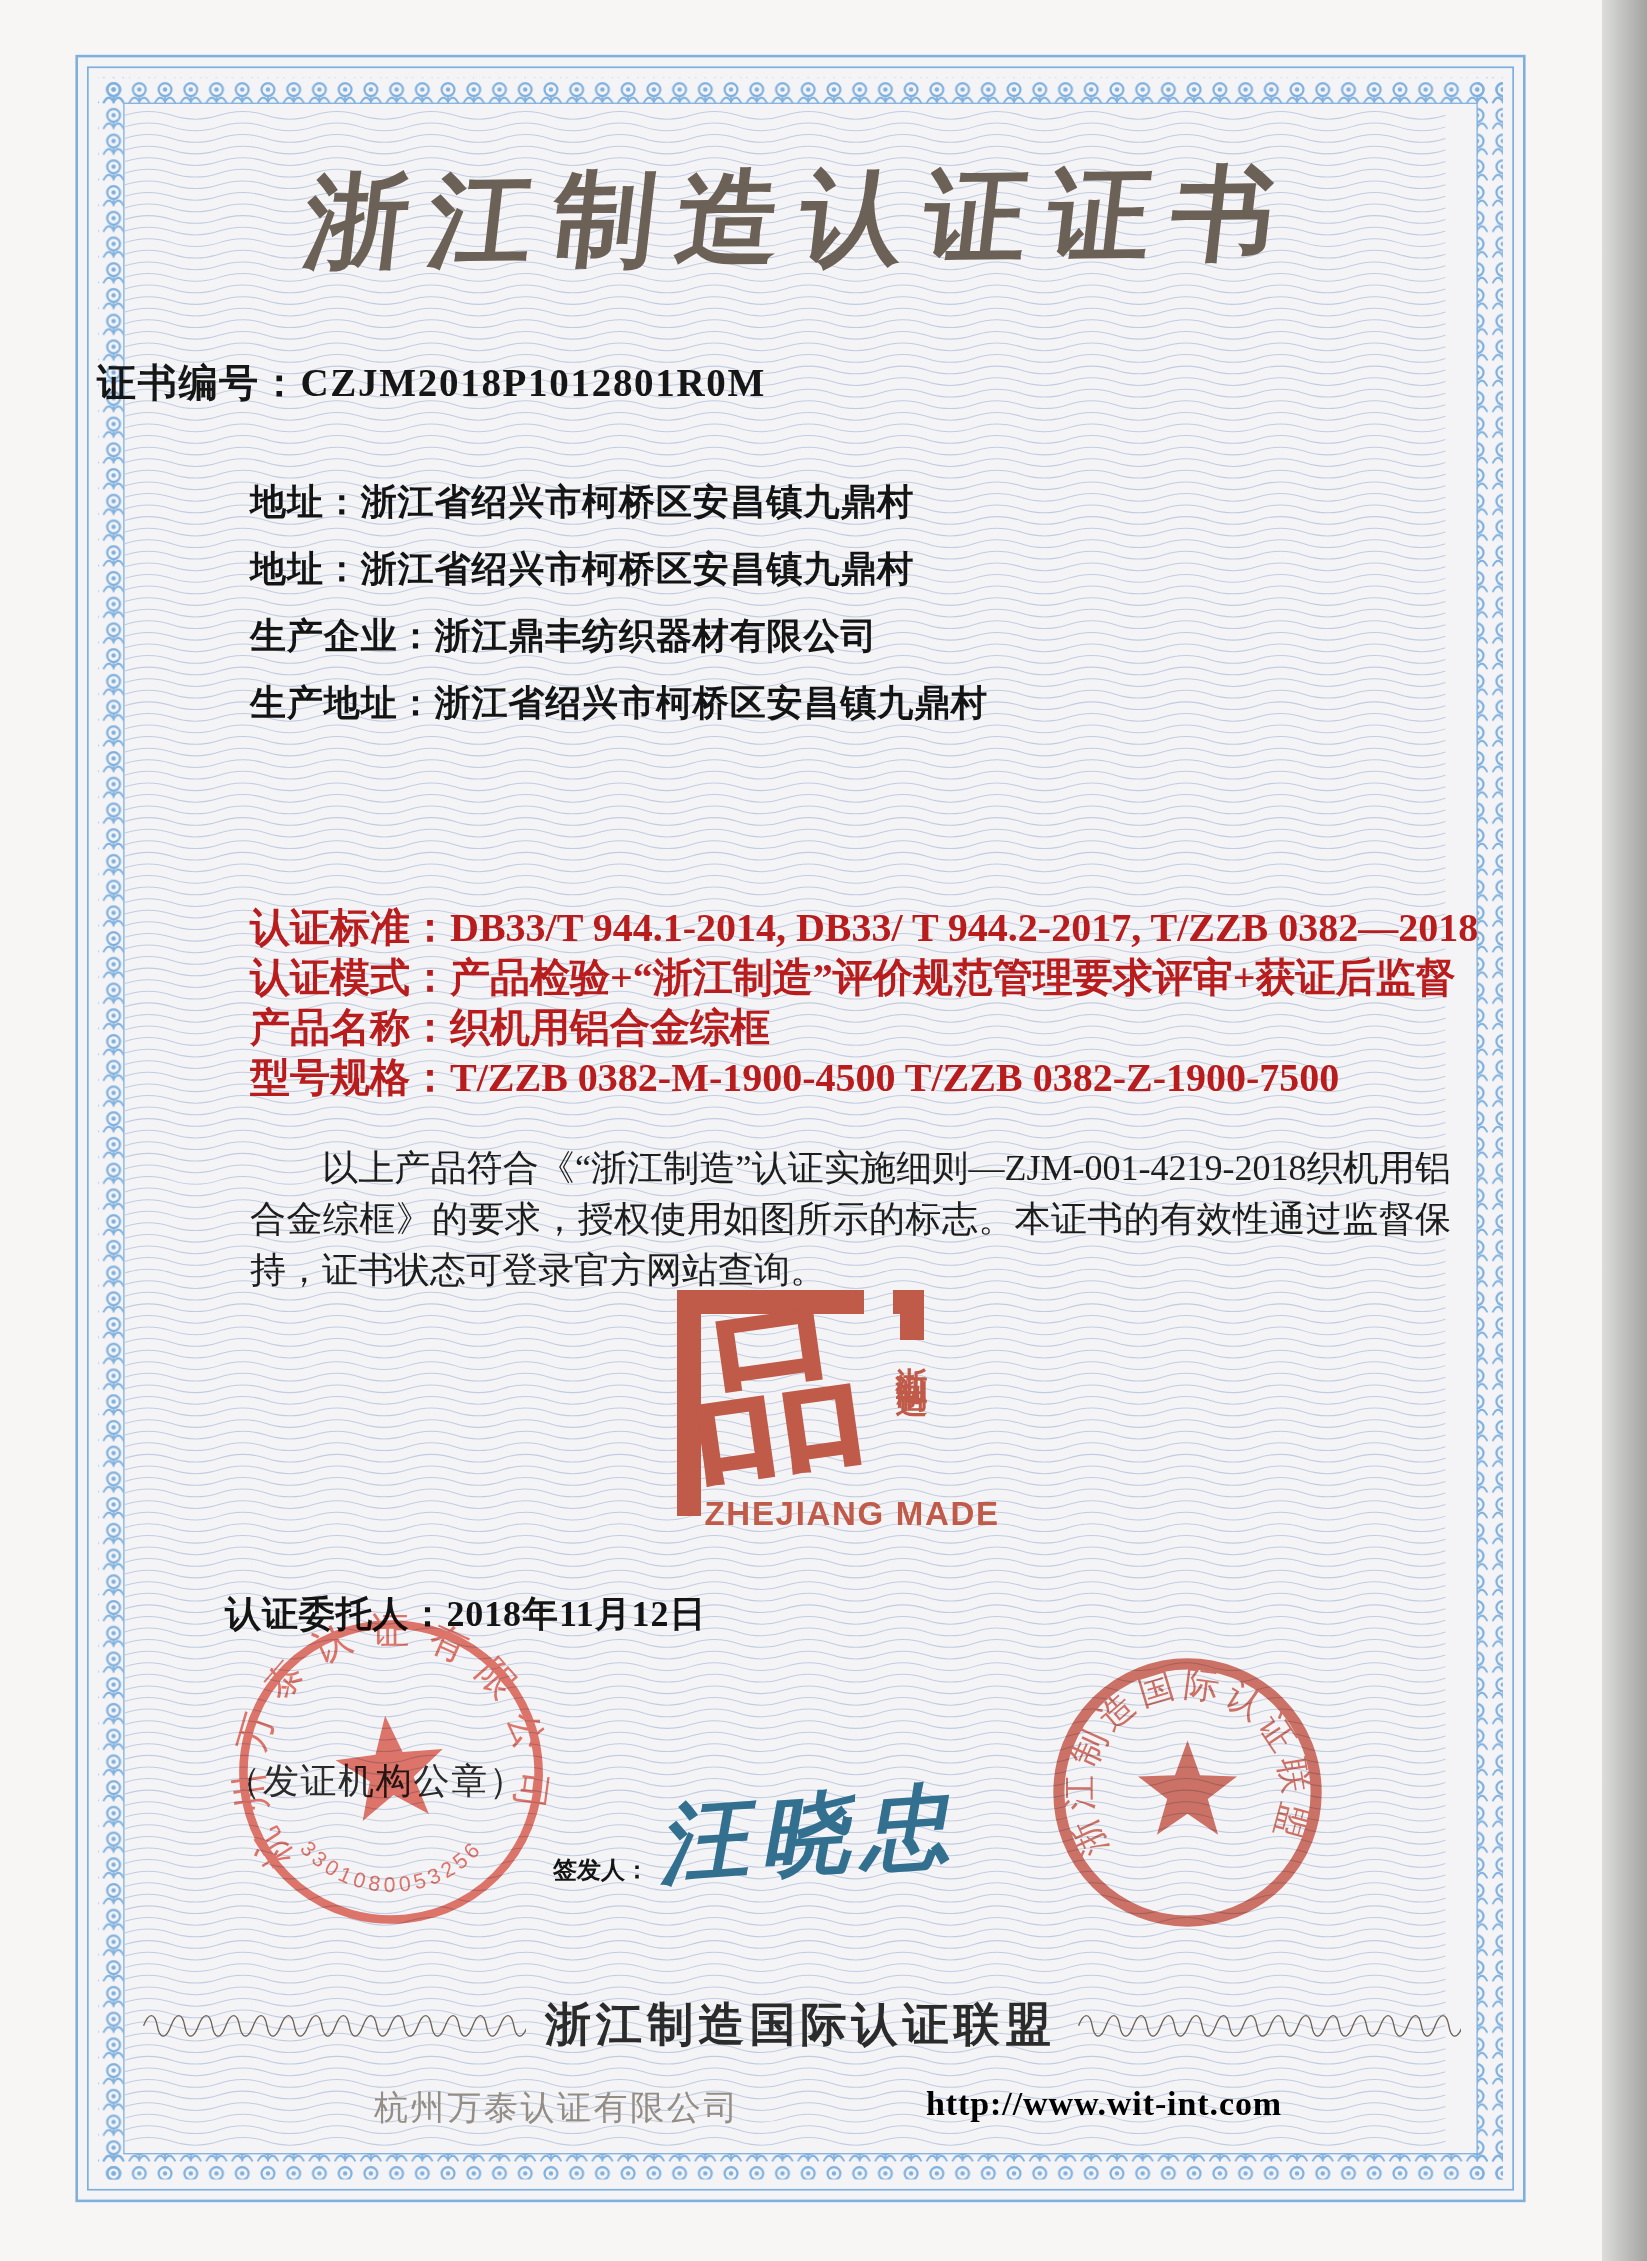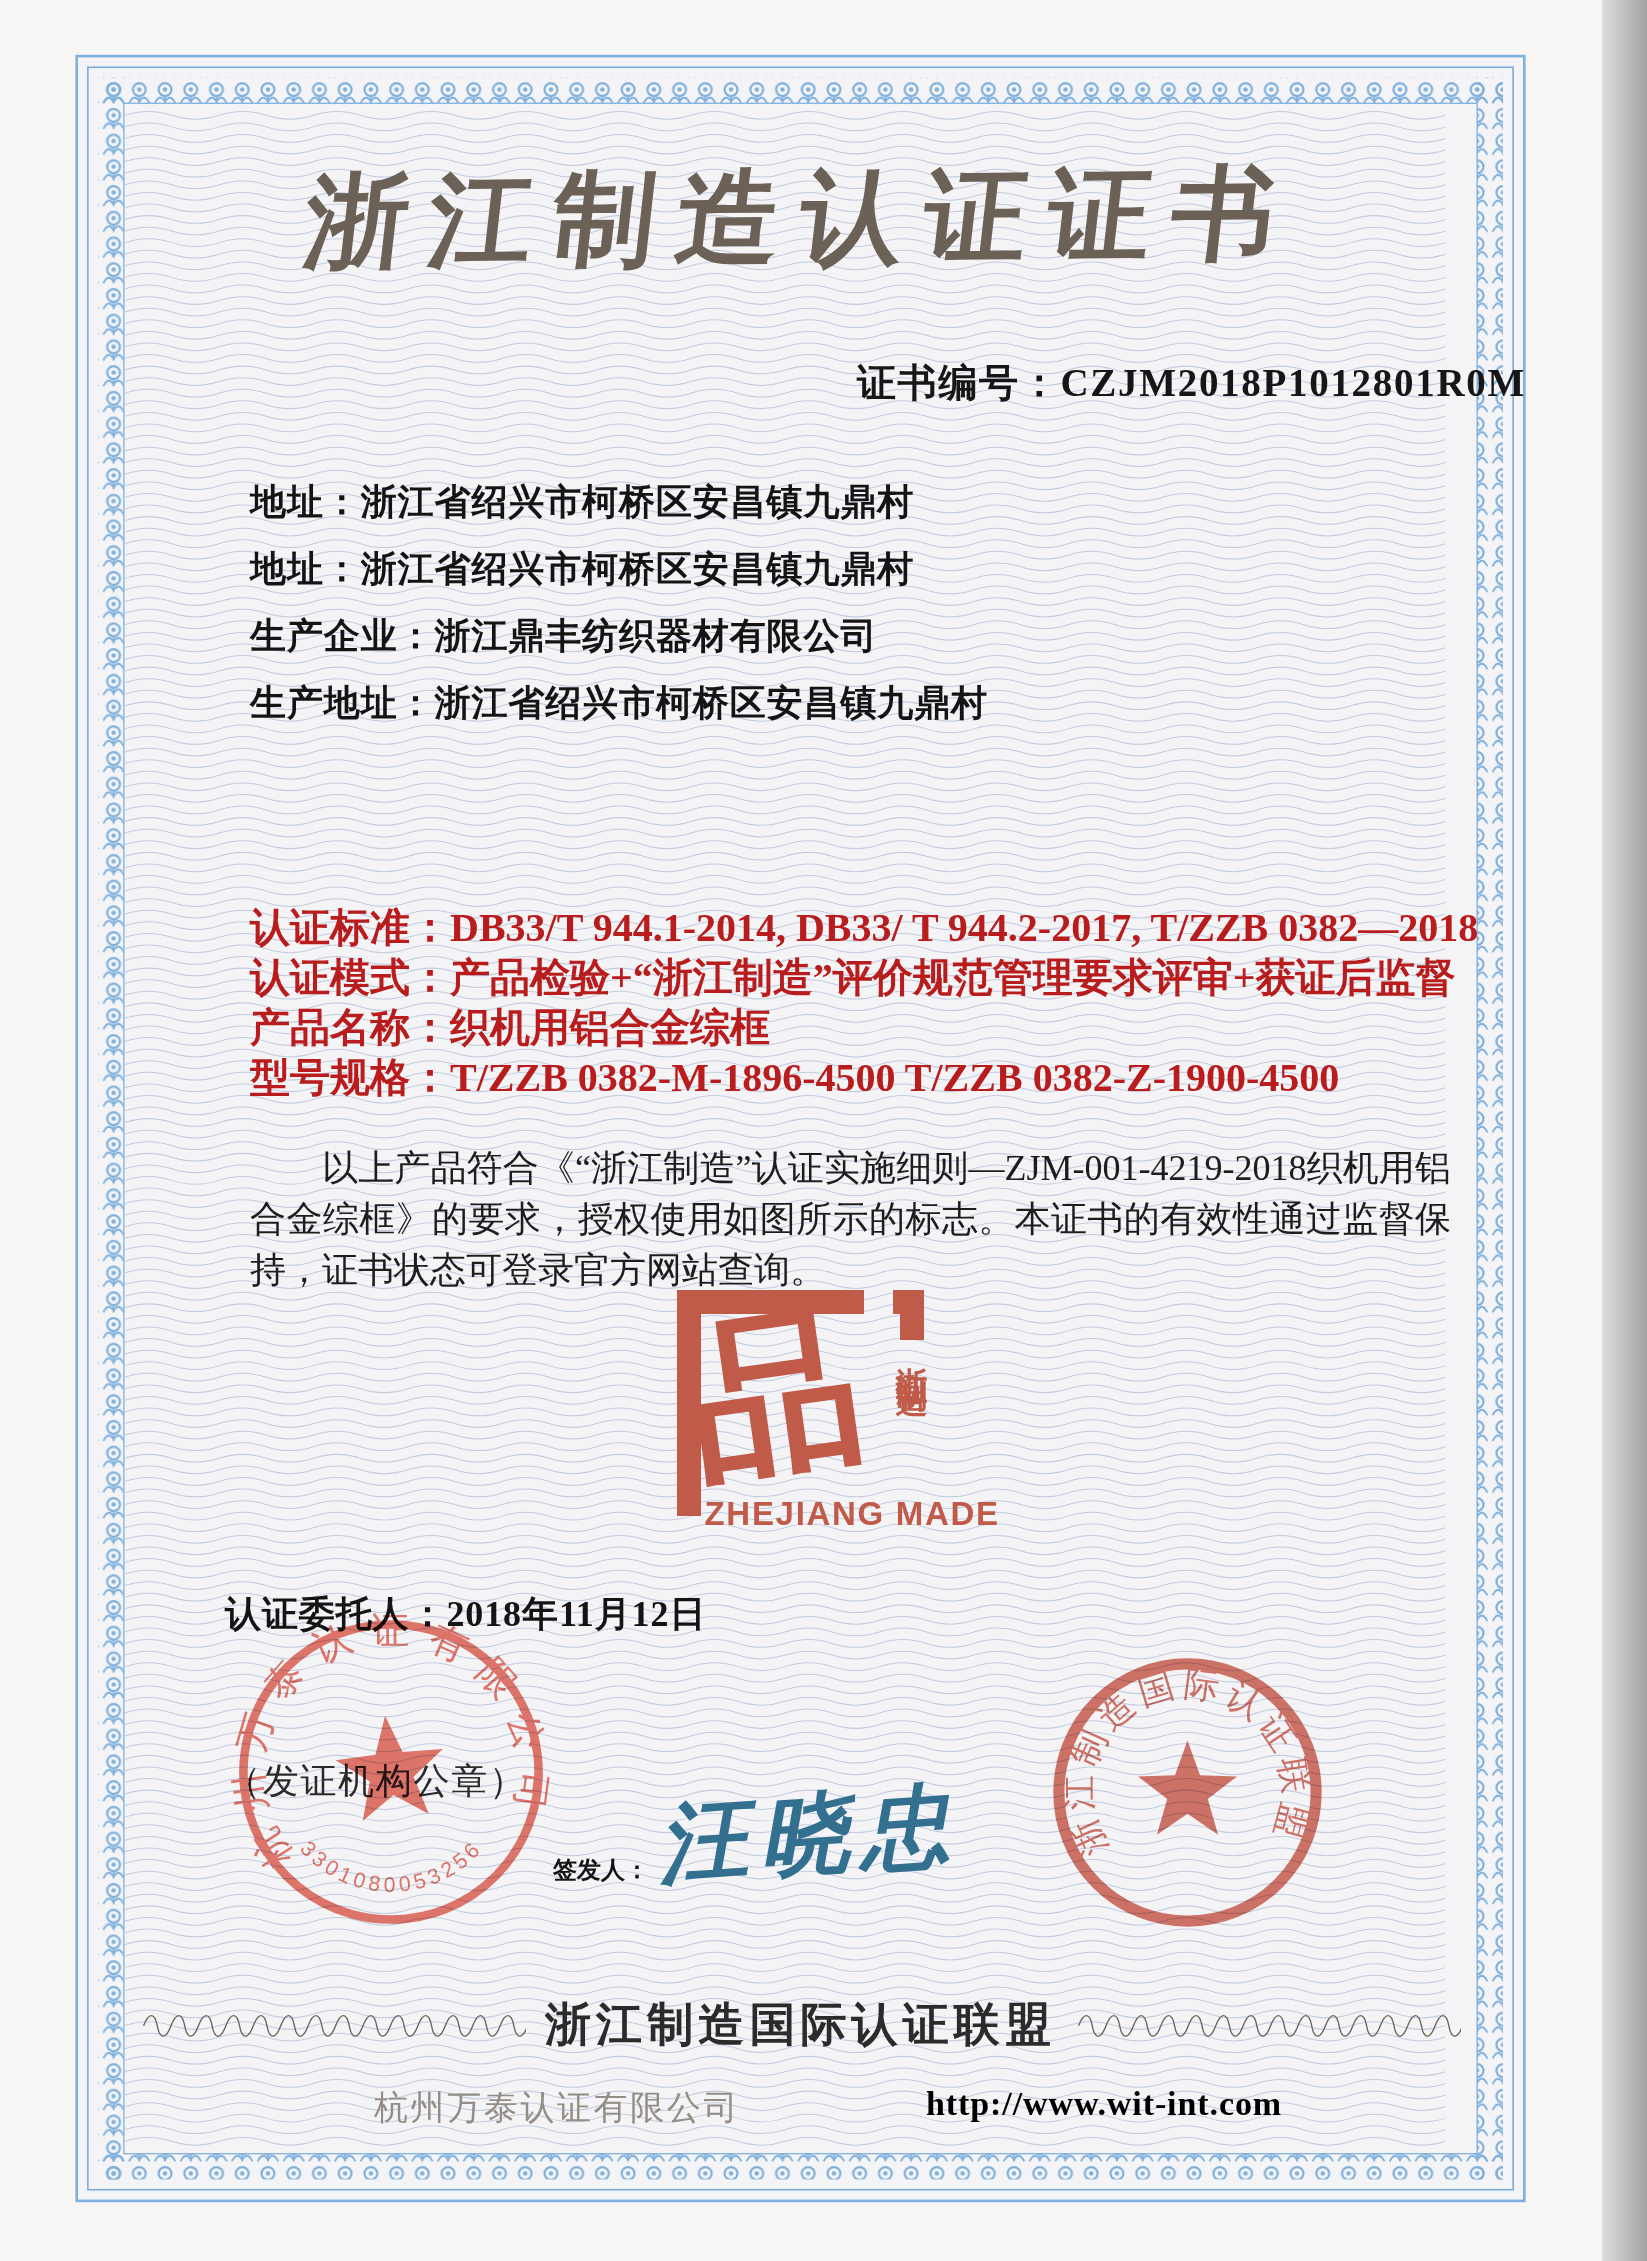--- a/index.html
+++ b/index.html
@@ -6,21 +6,21 @@
   .page{position:relative;width:1647px;height:2261px;background:#f7f6f4;overflow:hidden;
         font-family:"Liberation Serif","DejaVu Serif",serif;}
   .scan-edge{position:absolute;top:0;right:0;width:45px;height:100%;
         background:linear-gradient(to right,#dddddb,#a3a3a1);}
   .cert{position:absolute;left:75px;top:54px;width:1451px;height:2149px;background:#f4f4f7;}
   .bg{position:absolute;left:0;top:0;z-index:0;}
   .layer{position:absolute;z-index:2;}
 
   .title{left:0;top:96px;width:100%;text-align:center;font-size:103px;font-weight:700;
          color:#6b6156;letter-spacing:20.6px;transform:skewX(-7deg) rotate(-0.5deg);}
-  .certno{left:0;top:302px;width:100%;text-align:right;font-size:39px;font-weight:600;
+  .certno{left:12px;top:302px;width:100%;text-align:left;font-size:39px;font-weight:600;
           color:#161616;letter-spacing:1.7px;padding-left:10px;box-sizing:border-box;}
   .fields{left:175px;top:415px;font-size:36px;font-weight:600;color:#141414;line-height:67px;letter-spacing:0.9px;}
   .details{left:175px;top:849px;font-size:40px;font-weight:600;color:#b91c1c;line-height:50px;}
   .statement{left:175px;top:1089px;width:1201px;font-size:36px;color:#1d1d1d;line-height:51px;
              text-align:justify;text-indent:72px;}
 
   .logo{left:602px;top:1233px;width:250px;height:268px;}
   .logo .bar{position:absolute;background:#c05a49;}
   .logo-glyph{position:absolute;left:12px;top:22px;font-size:172px;font-weight:700;color:#c05a49;
               transform:rotate(-8deg);line-height:172px;}
@@ -254,21 +254,21 @@
       <div>地址：浙江省绍兴市柯桥区安昌镇九鼎村</div>
       <div>地址：浙江省绍兴市柯桥区安昌镇九鼎村</div>
       <div>生产企业：浙江鼎丰纺织器材有限公司</div>
       <div>生产地址：浙江省绍兴市柯桥区安昌镇九鼎村</div>
     </div>
 
     <div class="layer details">
       <div>认证标准：DB33/T 944.1-2014, DB33/ T 944.2-2017, T/ZZB 0382—2018</div>
       <div>认证模式：产品检验+“浙江制造”评价规范管理要求评审+获证后监督</div>
       <div>产品名称：织机用铝合金综框</div>
-      <div>型号规格：T/ZZB 0382-M-1896-4500 T/ZZB 0382-Z-1900-4500</div>
+      <div>型号规格：T/ZZB 0382-M-1900-4500 T/ZZB 0382-Z-1900-7500</div>
     </div>
 
     <div class="layer statement">以上产品符合《“浙江制造”认证实施细则—ZJM-001-4219-2018织机用铝合金综框》的要求，授权使用如图所示的标志。本证书的有效性通过监督保持，证书状态可登录官方网站查询。</div>
 
     <div class="layer logo">
       <div class="bar" style="left:0;top:2.6px;width:24px;height:226px;"></div>
       <div class="bar" style="left:0;top:2.6px;width:187px;height:24px;"></div>
       <div class="bar" style="left:216px;top:2.6px;width:31px;height:24px;"></div>
       <div class="bar" style="left:223px;top:2.6px;width:24px;height:50px;"></div>
       <div class="logo-glyph">品</div>

